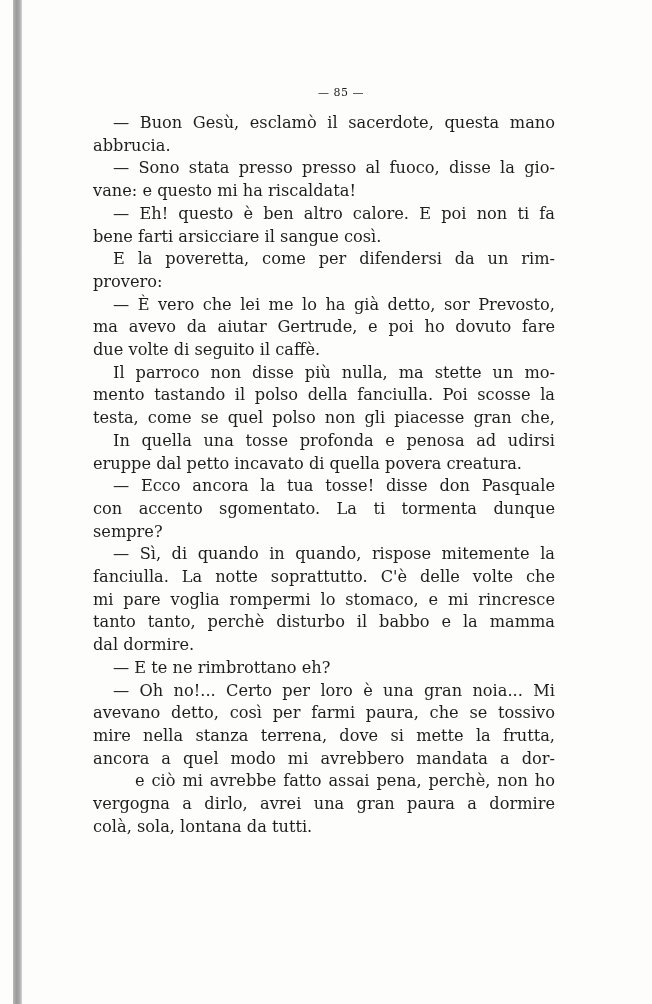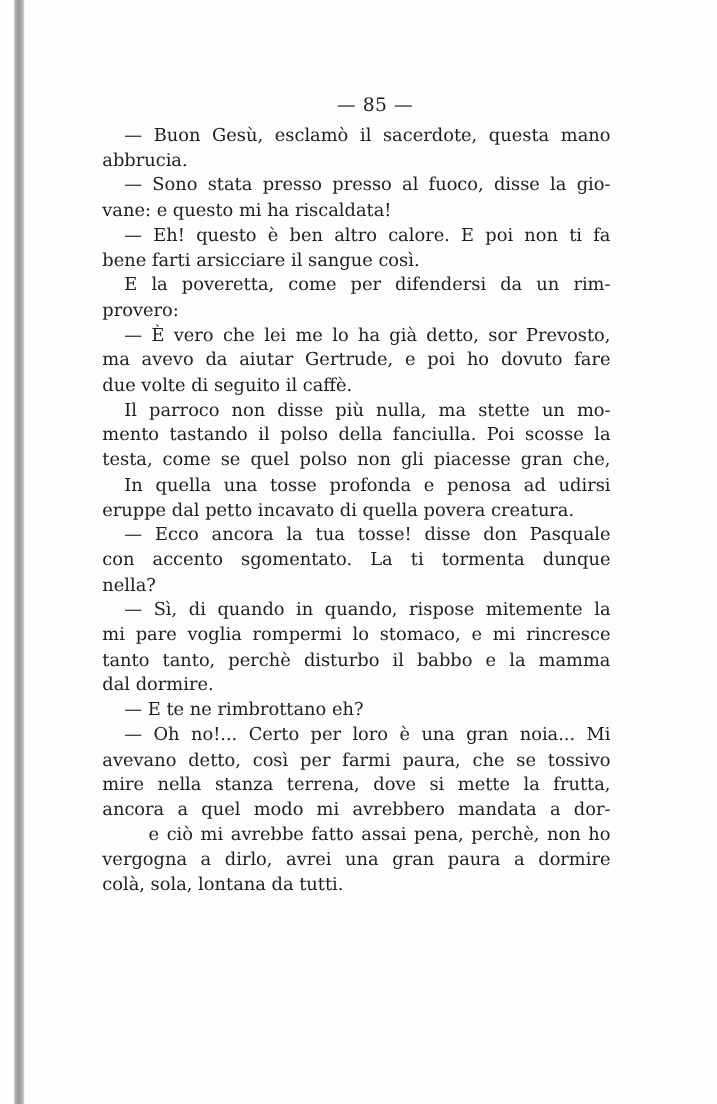--- a/index.html
+++ b/index.html
@@ -9,21 +9,21 @@
       position: relative;
       font-family: "DejaVu Serif", "Liberation Serif", serif;
       color: #1e1e1e;
     }
     .gutter {
       position: absolute; left: 13px; top: 0; width: 9px; height: 1004px;
       background: linear-gradient(to right, #b9b9b9, #9a9a9a 40%, #a8a8a8 70%, #d4d4d4);
     }
     .page-number {
       position: absolute; top: 86px; left: 0; width: 652px;
-      text-align: center; font-size: 17px; letter-spacing: 0.5px;
+      text-align: center; font-size: 11px; letter-spacing: 0.5px;
       padding-left: 30px; box-sizing: border-box;
     }
     .text-block {
       position: absolute; left: 93px; top: 112px; width: 462px;
       font-size: 16.2px; line-height: 22.7px;
       text-align: justify;
     }
     .para { margin: 0; text-indent: 20px; }
     .para span { display: block; text-indent: 0; }
   </style>
@@ -61,24 +61,25 @@
       <span style="text-align: justify; text-align-last: justify;">mento tastando il polso della fanciulla. Poi scosse la</span>
       <span style="text-align: justify; text-align-last: justify;">testa, come se quel polso non gli piacesse gran che,</span>
     </p>
     <p class="para">
       <span style="text-align: justify; text-align-last: justify; padding-left: 20px;">In quella una tosse profonda e penosa ad udirsi</span>
       <span style="text-align: left; text-align-last: left;">eruppe dal petto incavato di quella povera creatura.</span>
     </p>
     <p class="para">
       <span style="text-align: justify; text-align-last: justify; padding-left: 20px;">— Ecco ancora la tua tosse! disse don Pasquale</span>
       <span style="text-align: justify; text-align-last: justify;">con accento sgomentato. La ti tormenta dunque</span>
-      <span style="text-align: left; text-align-last: left;">nella?</span>
+      <span style="text-align: left; text-align-last: left;">sempre?</span>
     </p>
     <p class="para">
       <span style="text-align: justify; text-align-last: justify; padding-left: 20px;">— Sì, di quando in quando, rispose mitemente la</span>
+      <span style="text-align: justify; text-align-last: justify;">fanciulla. La notte soprattutto. C'è delle volte che</span>
       <span style="text-align: justify; text-align-last: justify;">mi pare voglia rompermi lo stomaco, e mi rincresce</span>
       <span style="text-align: justify; text-align-last: justify;">tanto tanto, perchè disturbo il babbo e la mamma</span>
       <span style="text-align: left; text-align-last: left;">dal dormire.</span>
     </p>
     <p class="para">
       <span style="text-align: left; text-align-last: left; padding-left: 20px;">— E te ne rimbrottano eh?</span>
     </p>
     <p class="para">
       <span style="text-align: justify; text-align-last: justify; padding-left: 20px;">— Oh no!... Certo per loro è una gran noia... Mi</span>
       <span style="text-align: justify; text-align-last: justify;">avevano detto, così per farmi paura, che se tossivo</span>

